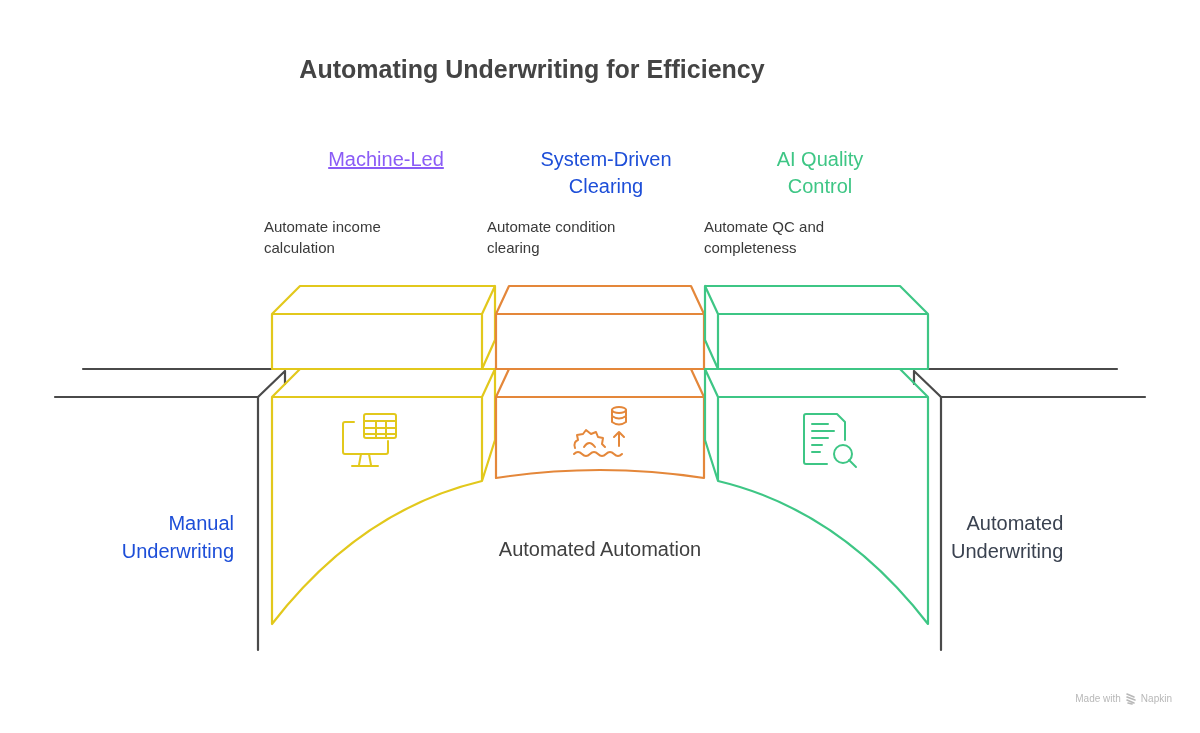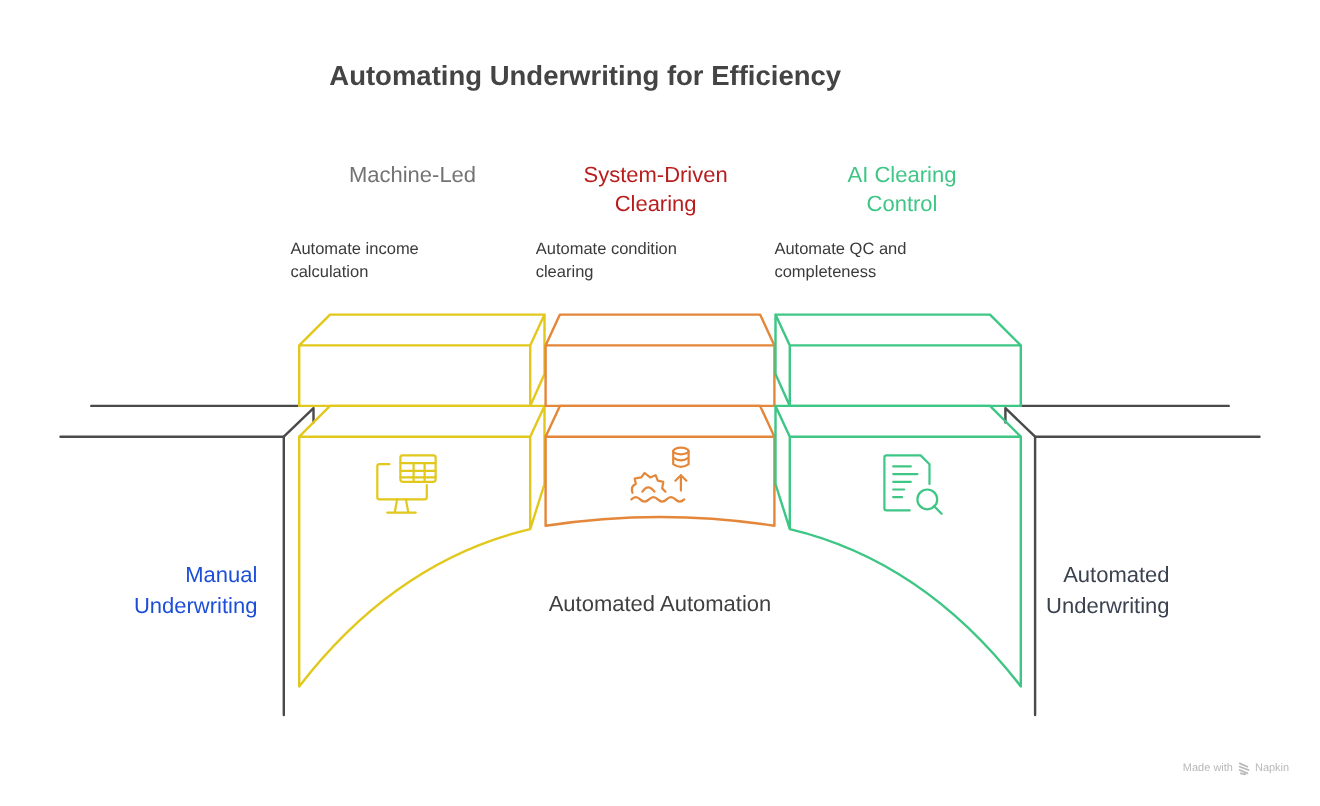--- a/index.html
+++ b/index.html
@@ -61,39 +61,39 @@
     <path d="M574 454 Q578 450 582 454 Q586 458 590 454 Q594 450 598 454 Q602 458 606 454 Q610 450 614 454 Q618 458 622 454"></path>
   </g>
   <g stroke="#3ec685" stroke-width="2">
     <path d="M827 464 L806 464 Q804 464 804 462 L804 416 Q804 414 806 414 L837 414 L845 422 L845 440"></path>
     <path d="M812 424 L828 424 M812 431 L834 431 M812 438 L828 438 M812 445 L822 445 M812 452 L820 452"></path>
     <circle cx="843" cy="454" r="9"></circle>
     <path d="M849 460 L856 467"></path>
   </g>
 </svg>
 
-<div class="stage-title" style="left:265px; top:146px; color:#737373;">
+<div class="stage-title" style="left:276px; top:146px; color:#8b5cf6;text-decoration:underline;">
   <div>Machine-Led</div>
 </div>
 <div class="stage-desc" style="left:264px; top:216px;">
   <div>Automate income</div>
   <div>calculation</div>
 </div>
 
-<div class="stage-title" style="left:486px; top:146px; color:#b91c1c;">
+<div class="stage-title" style="left:496px; top:146px; color:#1d4ed8;">
   <div>System-Driven</div>
   <div>Clearing</div>
 </div>
 <div class="stage-desc" style="left:487px; top:216px;">
   <div>Automate condition</div>
   <div>clearing</div>
 </div>
 
 <div class="stage-title" style="left:710px; top:146px; color:#3ec685;">
-  <div>AI Clearing</div>
+  <div>AI Quality</div>
   <div>Control</div>
 </div>
 <div class="stage-desc" style="left:704px; top:216px;">
   <div>Automate QC and</div>
   <div>completeness</div>
 </div>
 
 <div class="side-label" style="right:966px; top:509px; text-align:right; color:#1d4ed8;">
   <div>Manual</div>
   <div>Underwriting</div>

